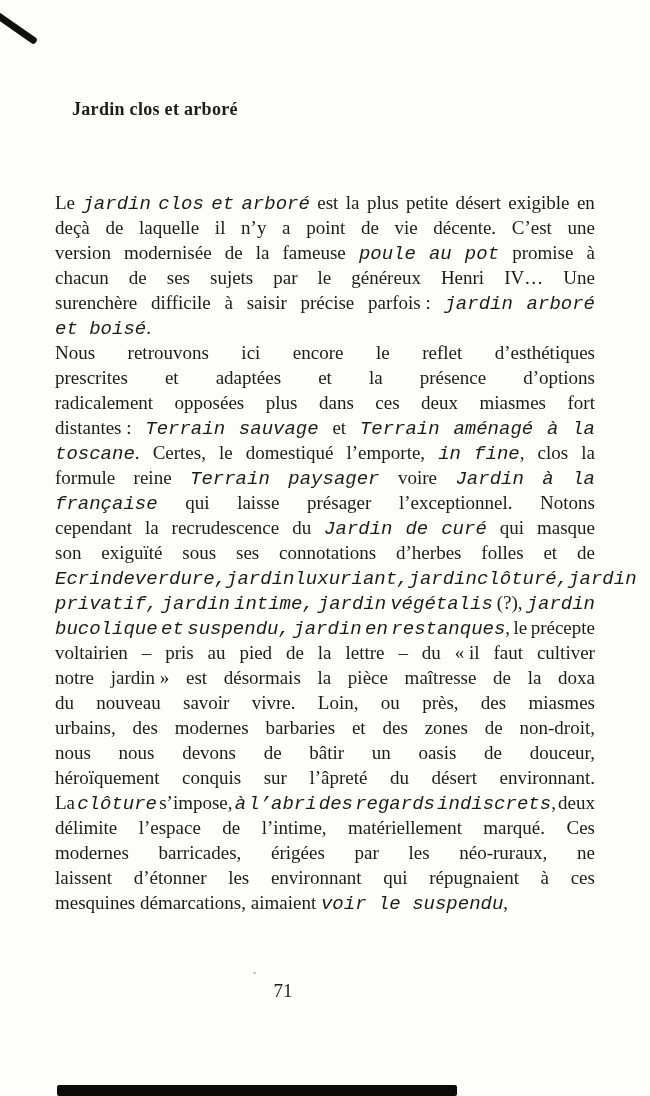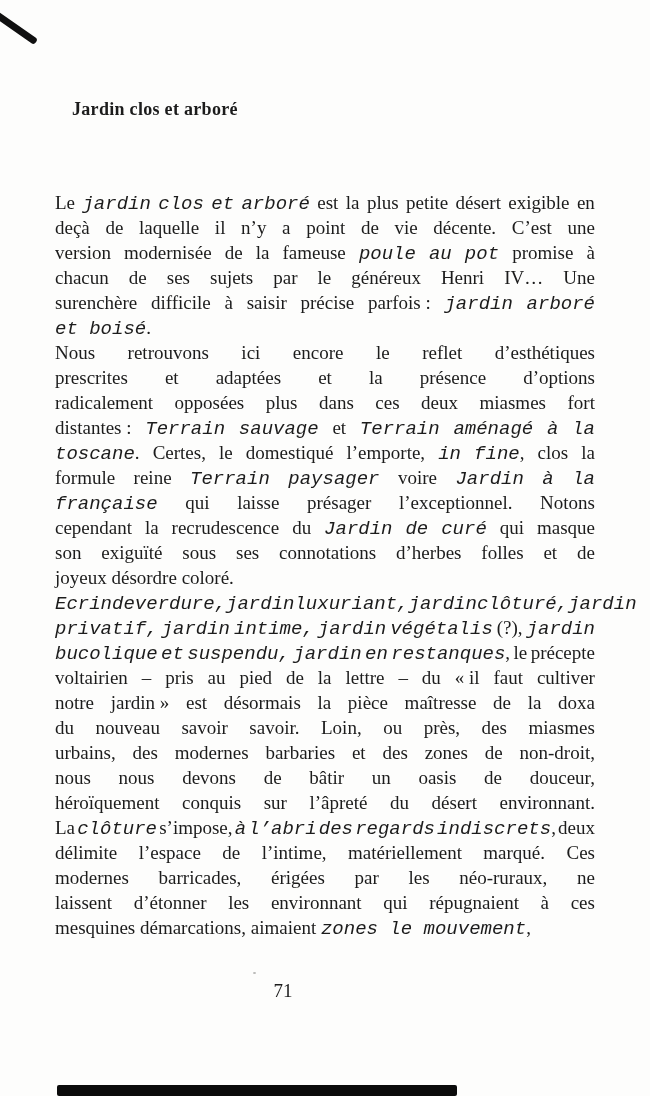--- a/index.html
+++ b/index.html
@@ -244,21 +244,20 @@
           <span class="word"><span>son</span></span>
           <span class="word"><span>exiguïté</span></span>
           <span class="word"><span>sous</span></span>
           <span class="word"><span>ses</span></span>
           <span class="word"><span>connotations</span></span>
           <span class="word"><span>d’herbes</span></span>
           <span class="word"><span>folles</span></span>
           <span class="word"><span>et</span></span>
           <span class="word"><span>de</span></span>
         </div>
-        <div class="line plain"><span>joyeux désordre coloré.</span></div>
       </div>
       <div class="paragraph">
         <div class="line">
           <span class="word"><span class="it">Ecrin</span></span>
           <span class="word"><span class="it">de</span></span>
           <span class="word"><span class="it">verdure,</span></span>
           <span class="word"><span class="it">jardin</span></span>
           <span class="word"><span class="it">luxuriant,</span></span>
           <span class="word"><span class="it">jardin</span></span>
           <span class="word"><span class="it">clôturé,</span></span>
@@ -307,21 +306,21 @@
           <span class="word"><span>pièce</span></span>
           <span class="word"><span>maîtresse</span></span>
           <span class="word"><span>de</span></span>
           <span class="word"><span>la</span></span>
           <span class="word"><span>doxa</span></span>
         </div>
         <div class="line">
           <span class="word"><span>du</span></span>
           <span class="word"><span>nouveau</span></span>
           <span class="word"><span>savoir</span></span>
-          <span class="word"><span>savoir.</span></span>
+          <span class="word"><span>vivre.</span></span>
           <span class="word"><span>Loin,</span></span>
           <span class="word"><span>ou</span></span>
           <span class="word"><span>près,</span></span>
           <span class="word"><span>des</span></span>
           <span class="word"><span>miasmes</span></span>
         </div>
         <div class="line">
           <span class="word"><span>urbains,</span></span>
           <span class="word"><span>des</span></span>
           <span class="word"><span>modernes</span></span>
@@ -384,19 +383,19 @@
         <div class="line">
           <span class="word"><span>laissent</span></span>
           <span class="word"><span>d’étonner</span></span>
           <span class="word"><span>les</span></span>
           <span class="word"><span>environnant</span></span>
           <span class="word"><span>qui</span></span>
           <span class="word"><span>répugnaient</span></span>
           <span class="word"><span>à</span></span>
           <span class="word"><span>ces</span></span>
         </div>
-        <div class="line plain"><span>mesquines démarcations, aimaient </span><span class="it">zones le mouvement</span><span>,</span></div>
+        <div class="line plain"><span>mesquines démarcations, aimaient </span><span class="it">voir le suspendu</span><span>,</span></div>
       </div>
     </div>
   <div class="scan-speck"></div>
   <div class="page-number">71</div>
   <div class="scan-bar-bottom"></div>
 </div>
 
 </body></html>

